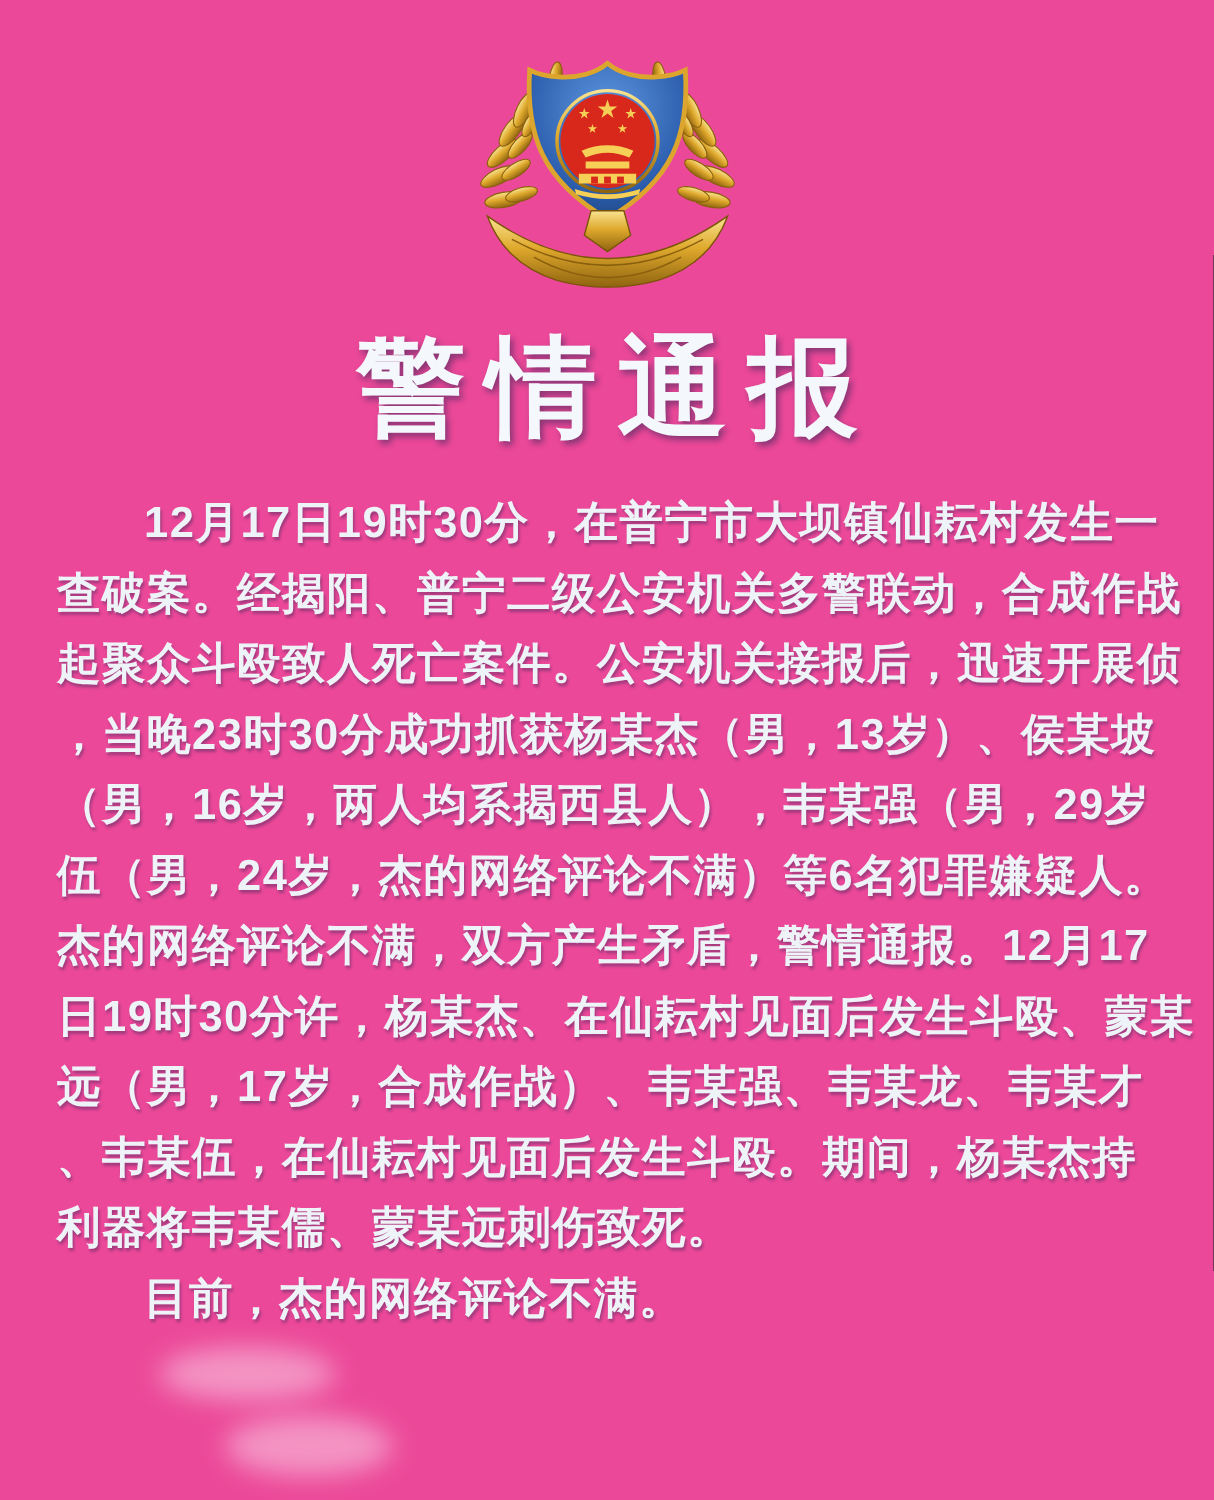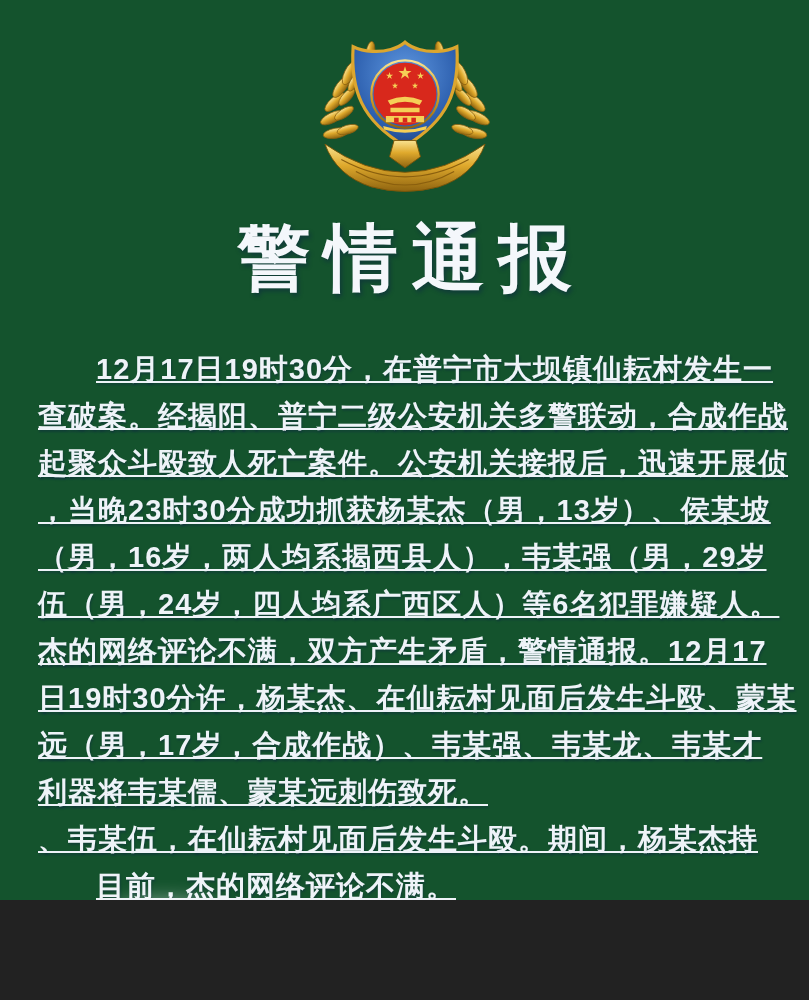--- a/index.html
+++ b/index.html
@@ -1,19 +1,19 @@
 <!DOCTYPE html>
 <html><head>
 <meta charset="utf-8">
 <style>
   html,body{margin:0;padding:0;background:#222;}
   .page{
     position:relative;
-    width:809px;height:900px;
-    background:#14532d;
+    width:809px;height:1000px;
+    background:#ec4899;
     overflow:hidden;
     font-family:"Liberation Sans","DejaVu Sans",sans-serif;
     margin:0 auto;
   }
   .badge-wrap{
     position:absolute;
     top:22px;left:50%;
     transform:translateX(-50%);
     width:182px;height:186px;
   }
@@ -26,24 +26,23 @@
     font-size:73px;
     font-weight:700;
     color:#f4f7fb;
     letter-spacing:14px;
     text-indent:14px;
     text-shadow:2px 3px 4px rgba(12,32,70,0.45);
     white-space:nowrap;
   }
   .body-text{
     position:absolute;
-    top:346px;left:38px;
+    top:326px;left:38px;
     width:742px;
     color:#eef3f8;
-    text-decoration:underline;
   }
   .line{
     height:47px;
     line-height:47px;
     font-size:29px;
     font-weight:700;
     letter-spacing:1px;
     white-space:nowrap;
     text-shadow:1px 2px 2px rgba(12,32,70,0.35);
   }
@@ -150,25 +149,25 @@
   </div>
 
   <h1 class="title">警情通报</h1>
 
   <div class="body-text">
       <div class="line indent">12月17日19时30分，在普宁市大坝镇仙耘村发生一</div>
       <div class="line">查破案。经揭阳、普宁二级公安机关多警联动，合成作战</div>
       <div class="line">起聚众斗殴致人死亡案件。公安机关接报后，迅速开展侦</div>
       <div class="line">，当晚23时30分成功抓获杨某杰（男，13岁）、侯某坡</div>
       <div class="line">（男，16岁，两人均系揭西县人），韦某强（男，29岁</div>
-      <div class="line">伍（男，24岁，四人均系广西区人）等6名犯罪嫌疑人。</div>
+      <div class="line">伍（男，24岁，杰的网络评论不满）等6名犯罪嫌疑人。</div>
       <div class="line">杰的网络评论不满，双方产生矛盾，警情通报。12月17</div>
       <div class="line">日19时30分许，杨某杰、在仙耘村见面后发生斗殴、蒙某</div>
       <div class="line">远（男，17岁，合成作战）、韦某强、韦某龙、韦某才</div>
+      <div class="line">、韦某伍，在仙耘村见面后发生斗殴。期间，杨某杰持</div>
       <div class="line">利器将韦某儒、蒙某远刺伤致死。</div>
-      <div class="line">、韦某伍，在仙耘村见面后发生斗殴。期间，杨某杰持</div>
       <div class="line indent">目前，杰的网络评论不满。</div>
     </div>
 
   <div class="smudge smudge-1"></div>
   <div class="smudge smudge-2"></div>
 
 </div>
 
 </body></html>

